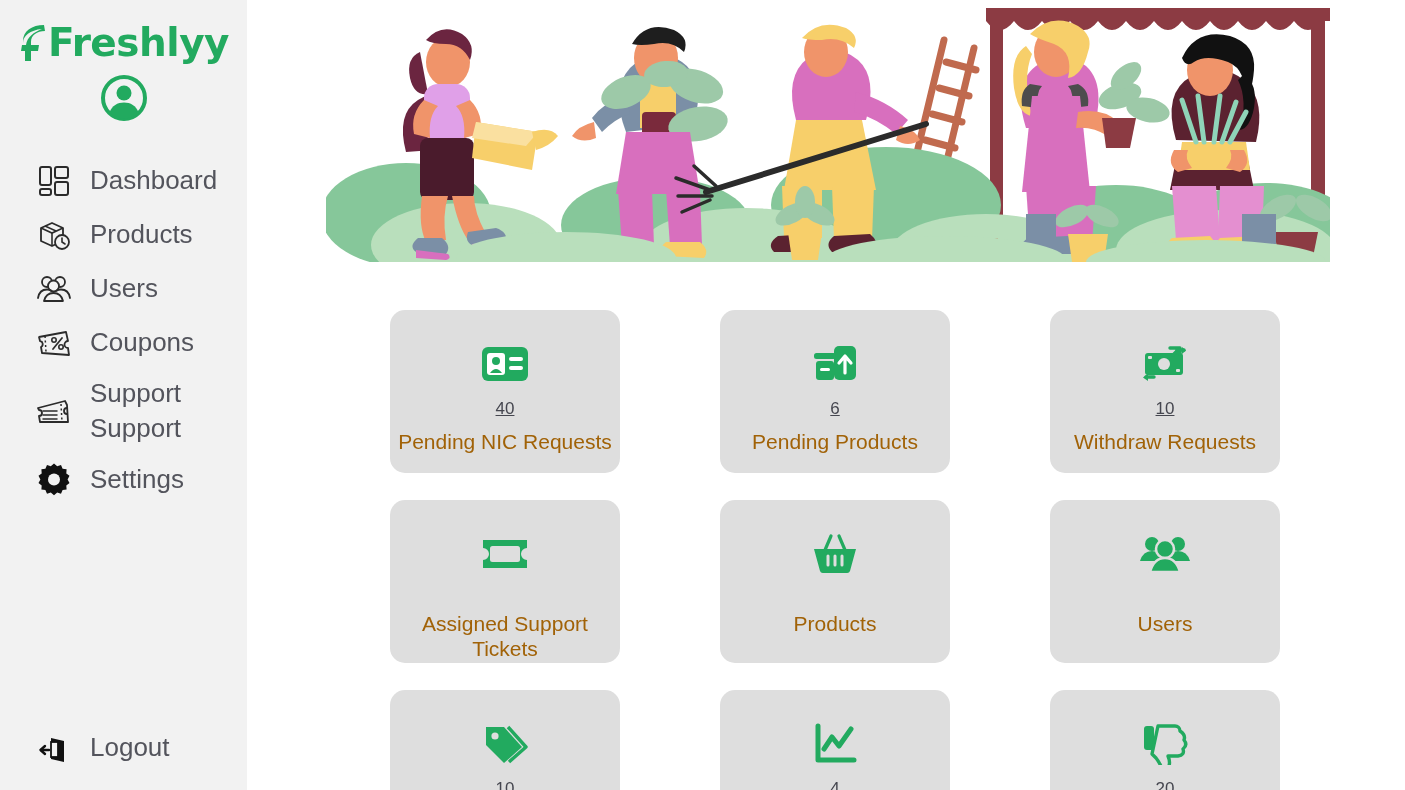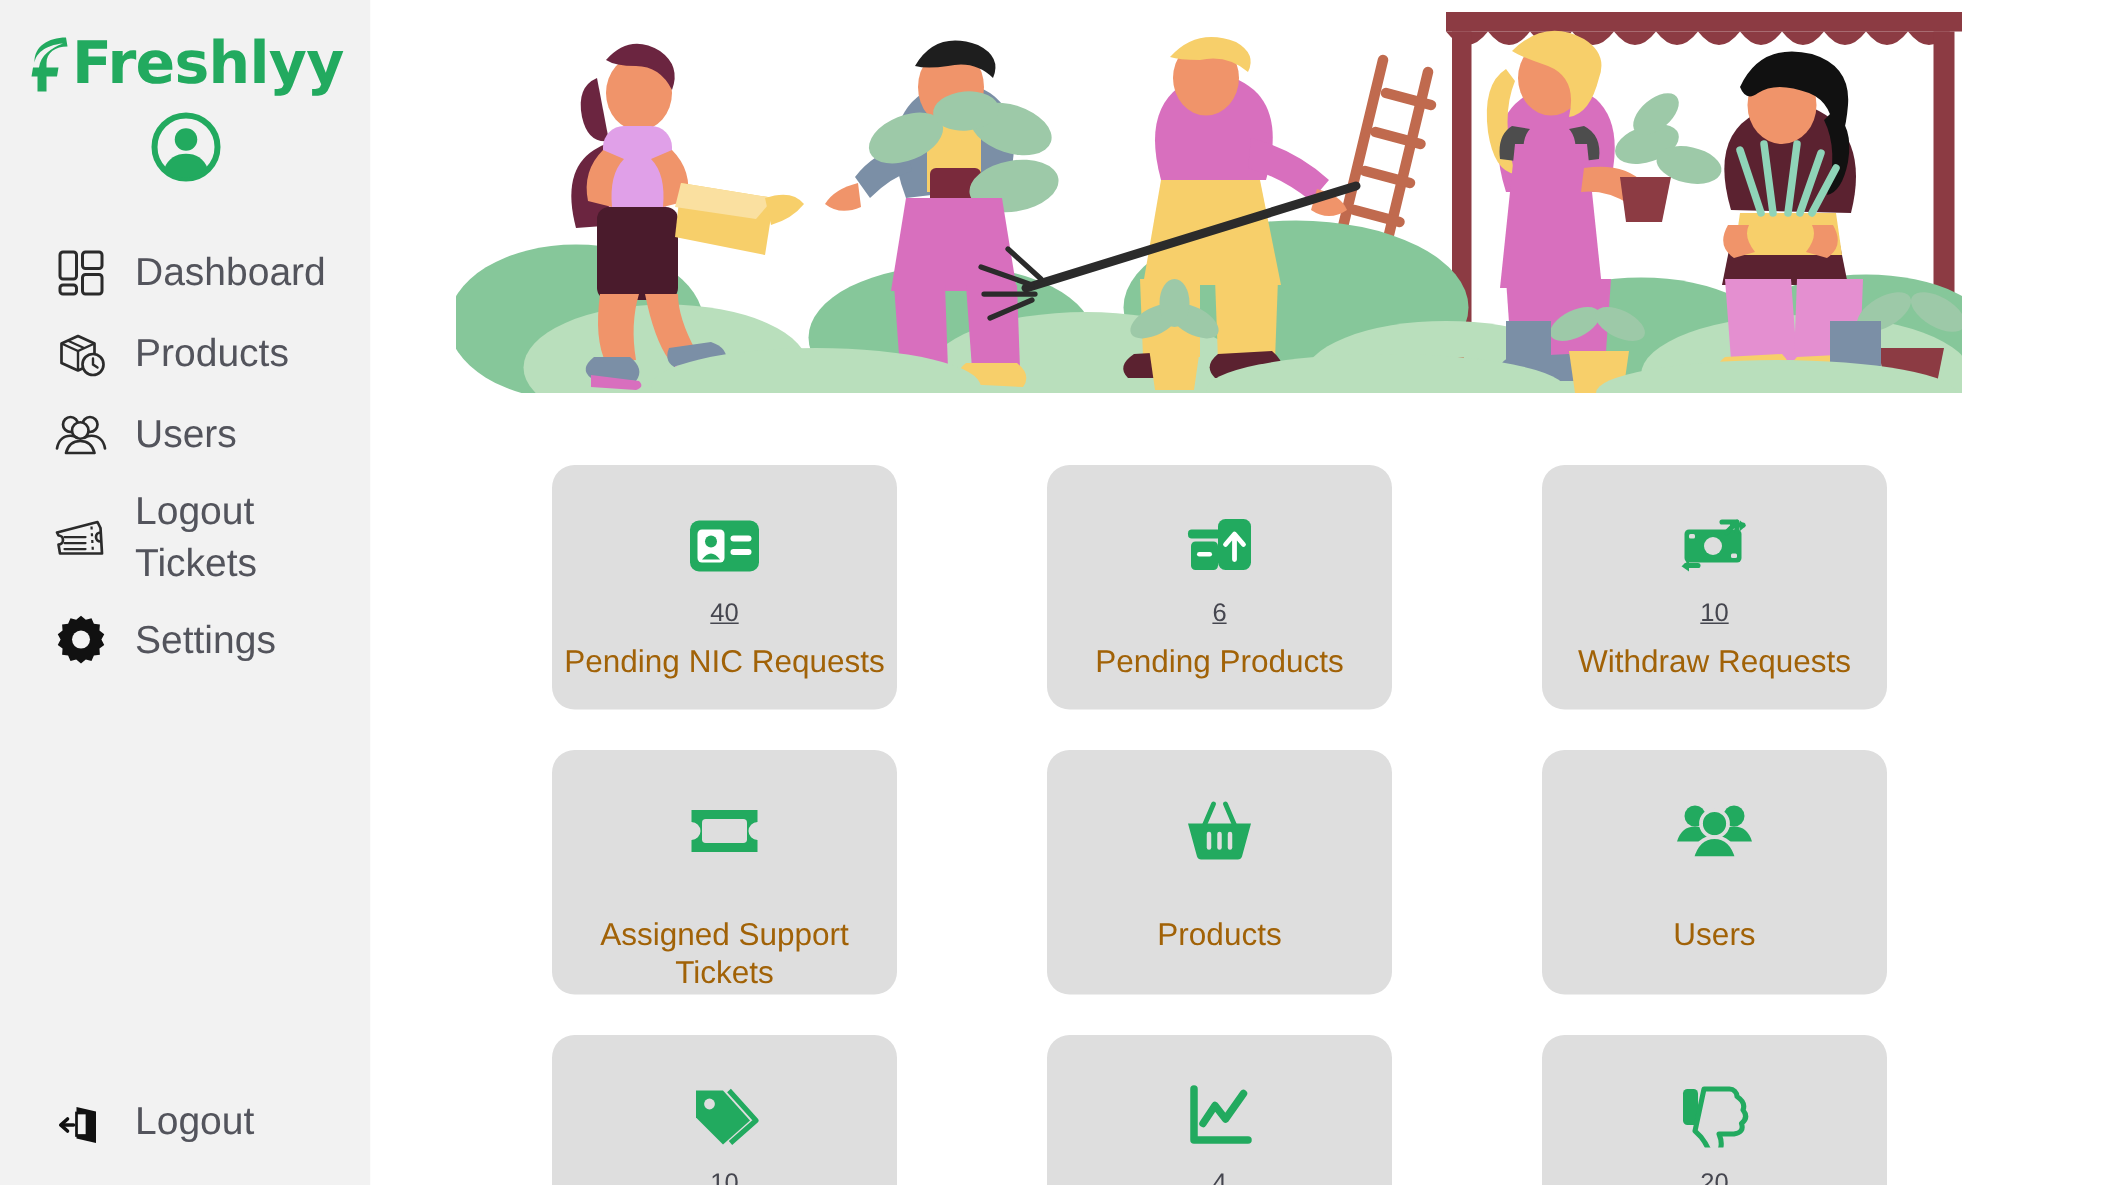--- a/index.html
+++ b/index.html
@@ -2,21 +2,21 @@
 <html><head>
 <meta charset="utf-8">
 <style>
   * { box-sizing: border-box; margin: 0; padding: 0; }
   html, body {
     width: 1405px; height: 790px;
     overflow: hidden;
     background: #ffffff;
     font-family: "Liberation Sans", sans-serif;
   }
-  .app { display: flex; width: 1405px; height: 790px; }
+  .app { display: flex; width: 1405px; height: 790px; gap: 22px; }
 
   
   .sidebar {
     width: 247px; height: 790px;
     background: #f2f2f2;
     flex: 0 0 247px;
     display: flex; flex-direction: column;
     align-items: center;
     position: relative;
   }
@@ -163,31 +163,43 @@
             <circle cx="24" cy="8" r="5" fill="none" stroke="#2b2b2b" stroke-width="1.8"></circle>
             <circle cx="17.5" cy="12" r="5.5" fill="#f2f2f2" stroke="#2b2b2b" stroke-width="1.8"></circle>
             <path d="M2 24 C3 18 7 15.5 11 15.5 C13 15.5 14.5 16 15.5 16.8" fill="none" stroke="#2b2b2b" stroke-width="1.8" stroke-linecap="round"></path>
             <path d="M34 24 C33 18 29 15.5 25 15.5 C23 15.5 21.5 16 20.5 16.8" fill="none" stroke="#2b2b2b" stroke-width="1.8" stroke-linecap="round"></path>
             <path d="M8 27 C9.5 21 13 19 17.5 19 C22 19 25.5 21 27 27 Z" fill="#f2f2f2" stroke="#2b2b2b" stroke-width="1.8" stroke-linejoin="round"></path>
           </svg>
         </span>
         <span class="nav-label">Users</span>
       </div>
 
+      <div class="nav-item">
+        <span class="nav-icon">
+          <svg width="38" height="30" viewBox="0 0 38 30">
+            <path d="M4 9 L31 4 L33 13 A3.2 3.2 0 0 0 33 20 L34 27 L7 25 L6 19 A3.2 3.2 0 0 0 5 13 Z" fill="none" stroke="#2b2b2b" stroke-width="1.8" stroke-linejoin="round"></path>
+            <path d="M10 8 L11 24" fill="none" stroke="#2b2b2b" stroke-width="1.5" stroke-dasharray="2 2.5"></path>
+            <circle cx="19" cy="12" r="2.2" fill="none" stroke="#2b2b2b" stroke-width="1.6"></circle>
+            <circle cx="26" cy="19" r="2.2" fill="none" stroke="#2b2b2b" stroke-width="1.6"></circle>
+            <path d="M27 10 L18 21" fill="none" stroke="#2b2b2b" stroke-width="1.7" stroke-linecap="round"></path>
+          </svg>
+        </span>
+        <span class="nav-label">Coupons</span>
+      </div>
 
       <div class="nav-item">
         <span class="nav-icon">
           <svg width="38" height="30" viewBox="0 0 38 30">
             <path d="M3 12 L30 5 L32 9 L33 26 L5 26 L4 20 A3 3 0 0 0 4 14 Z" fill="none" stroke="#2b2b2b" stroke-width="1.8" stroke-linejoin="round"></path>
             <path d="M26 8 L27 26" fill="none" stroke="#2b2b2b" stroke-width="1.5" stroke-dasharray="2 2.5"></path>
             <path d="M8 15 L22 15 M8 19 L22 19 M8 23 L22 23" fill="none" stroke="#2b2b2b" stroke-width="1.5" stroke-linecap="round"></path>
             <path d="M32 12 A3 3 0 0 0 32 18" fill="none" stroke="#2b2b2b" stroke-width="1.8"></path>
           </svg>
         </span>
-        <span class="nav-label">Logout Tickets</span>
+        <span class="nav-label">Support Support</span>
       </div>
 
 
       <div class="nav-item">
         <span class="nav-icon">
           <svg width="34" height="34" viewBox="0 0 34 34">
             <path d="M17 1.5 L20.2 4.2 L24 3.1 L25.6 6.8 L29.6 7.3 L29.3 11.4 L32.5 13.8 L30.6 17.4 L32.5 21 L29.3 23.4 L29.6 27.5 L25.6 28 L24 31.7 L20.2 30.6 L17 33.3 L13.8 30.6 L10 31.7 L8.4 28 L4.4 27.5 L4.7 23.4 L1.5 21 L3.4 17.4 L1.5 13.8 L4.7 11.4 L4.4 7.3 L8.4 6.8 L10 3.1 L13.8 4.2 Z" fill="#111"></path>
             <circle cx="17" cy="17.4" r="6" fill="#f2f2f2"></circle>
           </svg>
         </span>

